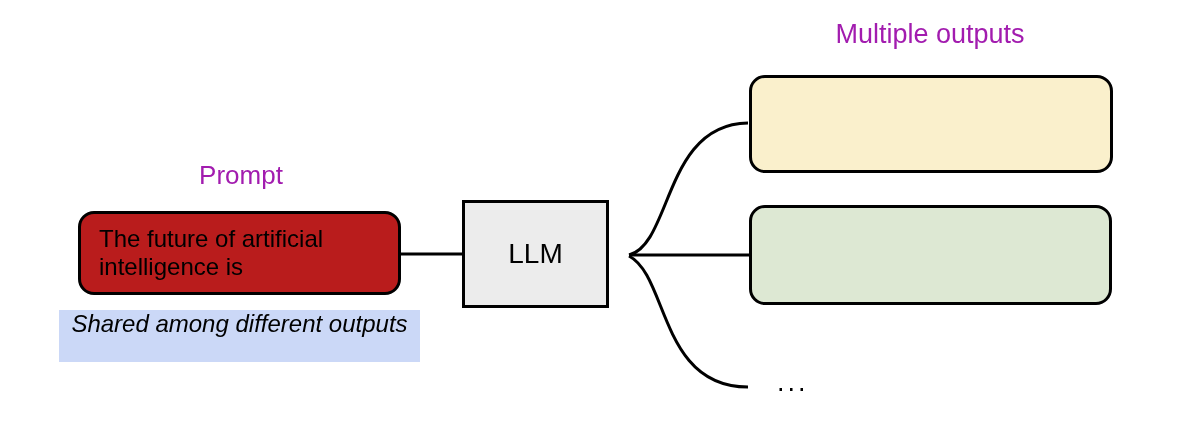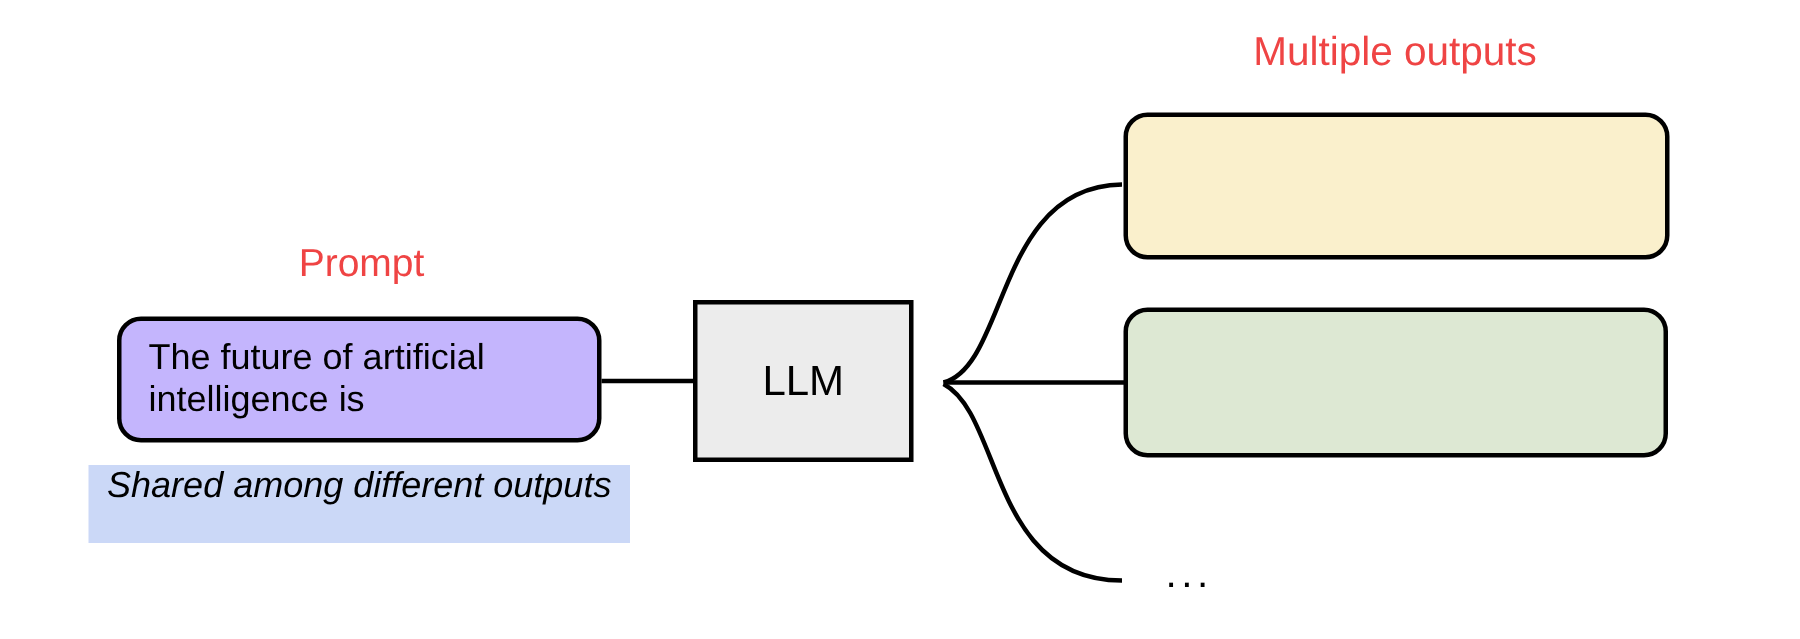--- a/index.html
+++ b/index.html
@@ -21,21 +21,21 @@
     width: 1200px; height: 426px;
   }
   .connectors path {
     fill: none;
     stroke: #000000;
     stroke-width: 3;
     stroke-linecap: butt;
   }
   .label {
     position: absolute;
-    color: #ef4444;
+    color: #a21caf;
     text-align: center;
     white-space: nowrap;
   }
   .label-prompt {
     left: 161px; top: 160px;
     width: 160px;
     font-size: 26px;
     line-height: 30px;
   }
   .label-outputs {
@@ -102,21 +102,21 @@
 
   <svg class="connectors" viewBox="0 0 1200 426" xmlns="http://www.w3.org/2000/svg">
     <path d="M 401 254 L 483 254"></path>
     <path d="M 629 255 C 672 244 664 124 748 123"></path>
     <path d="M 629 255 L 750 255"></path>
     <path d="M 629 256 C 668 276 660 387 748 387"></path>
   </svg>
 
   <div class="label label-prompt">Prompt</div>
 
-  <div class="box box-rounded prompt-box" style="background-color: #c4b5fd;">
+  <div class="box box-rounded prompt-box" style="background-color: #b91c1c;">
     <span>The future of artificial intelligence is</span>
   </div>
 
   <div class="note" style="background-color: rgb(203, 216, 247);">
     <span>Shared among different outputs</span>
   </div>
 
   <div class="box llm-box" style="background-color: rgb(236, 236, 236);">
     <span>LLM</span>
   </div>

